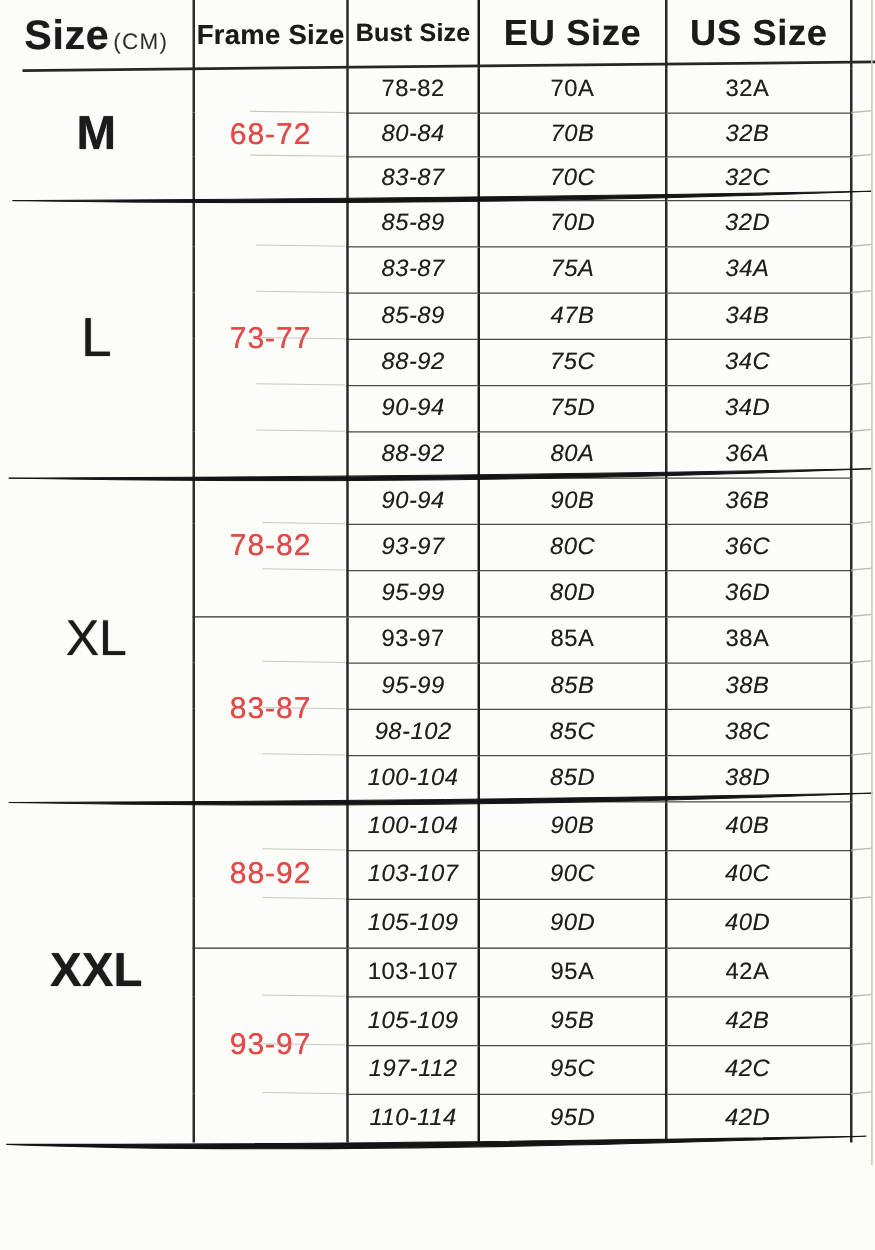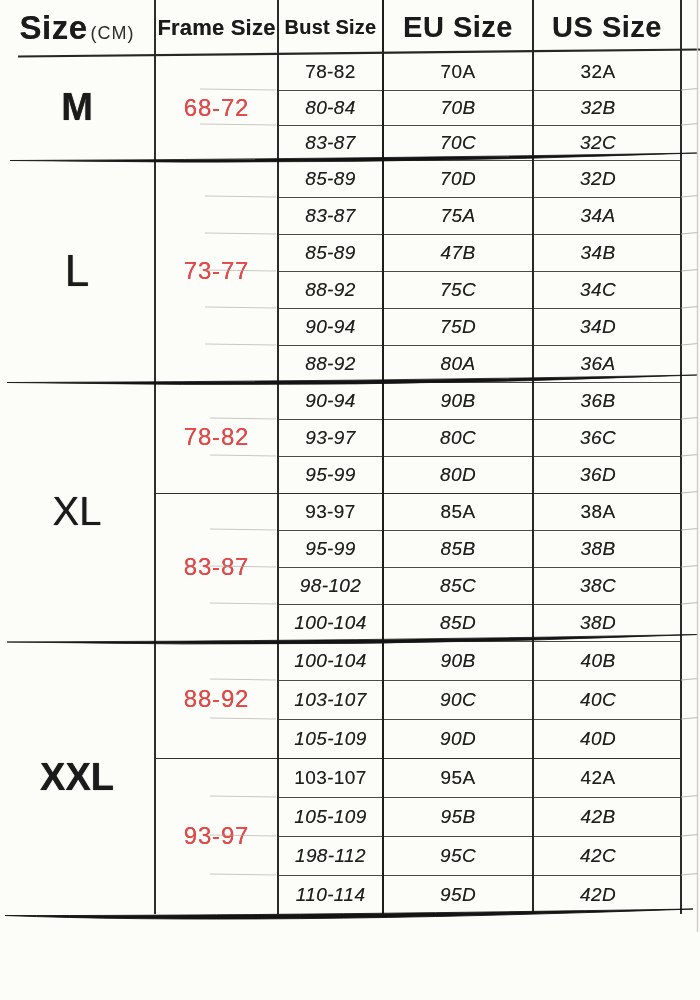--- a/index.html
+++ b/index.html
@@ -196,21 +196,21 @@
         <td class="c-bust cell sep-strong">103-107</td>
         <td class="c-eu cell sep-strong">95A</td>
         <td class="c-us cell sep-strong">42A</td>
       </tr>
       <tr class="h39">
         <td class="c-bust cell sep">105-109</td>
         <td class="c-eu cell sep">95B</td>
         <td class="c-us cell sep">42B</td>
       </tr>
       <tr class="h39">
-        <td class="c-bust cell sep">198-112</td>
+        <td class="c-bust cell sep">197-112</td>
         <td class="c-eu cell sep">95C</td>
         <td class="c-us cell sep">42C</td>
       </tr>
       <tr class="h39">
         <td class="c-bust cell sep">110-114</td>
         <td class="c-eu cell sep">95D</td>
         <td class="c-us cell sep">42D</td>
       </tr>
     </tbody>
   </table>

